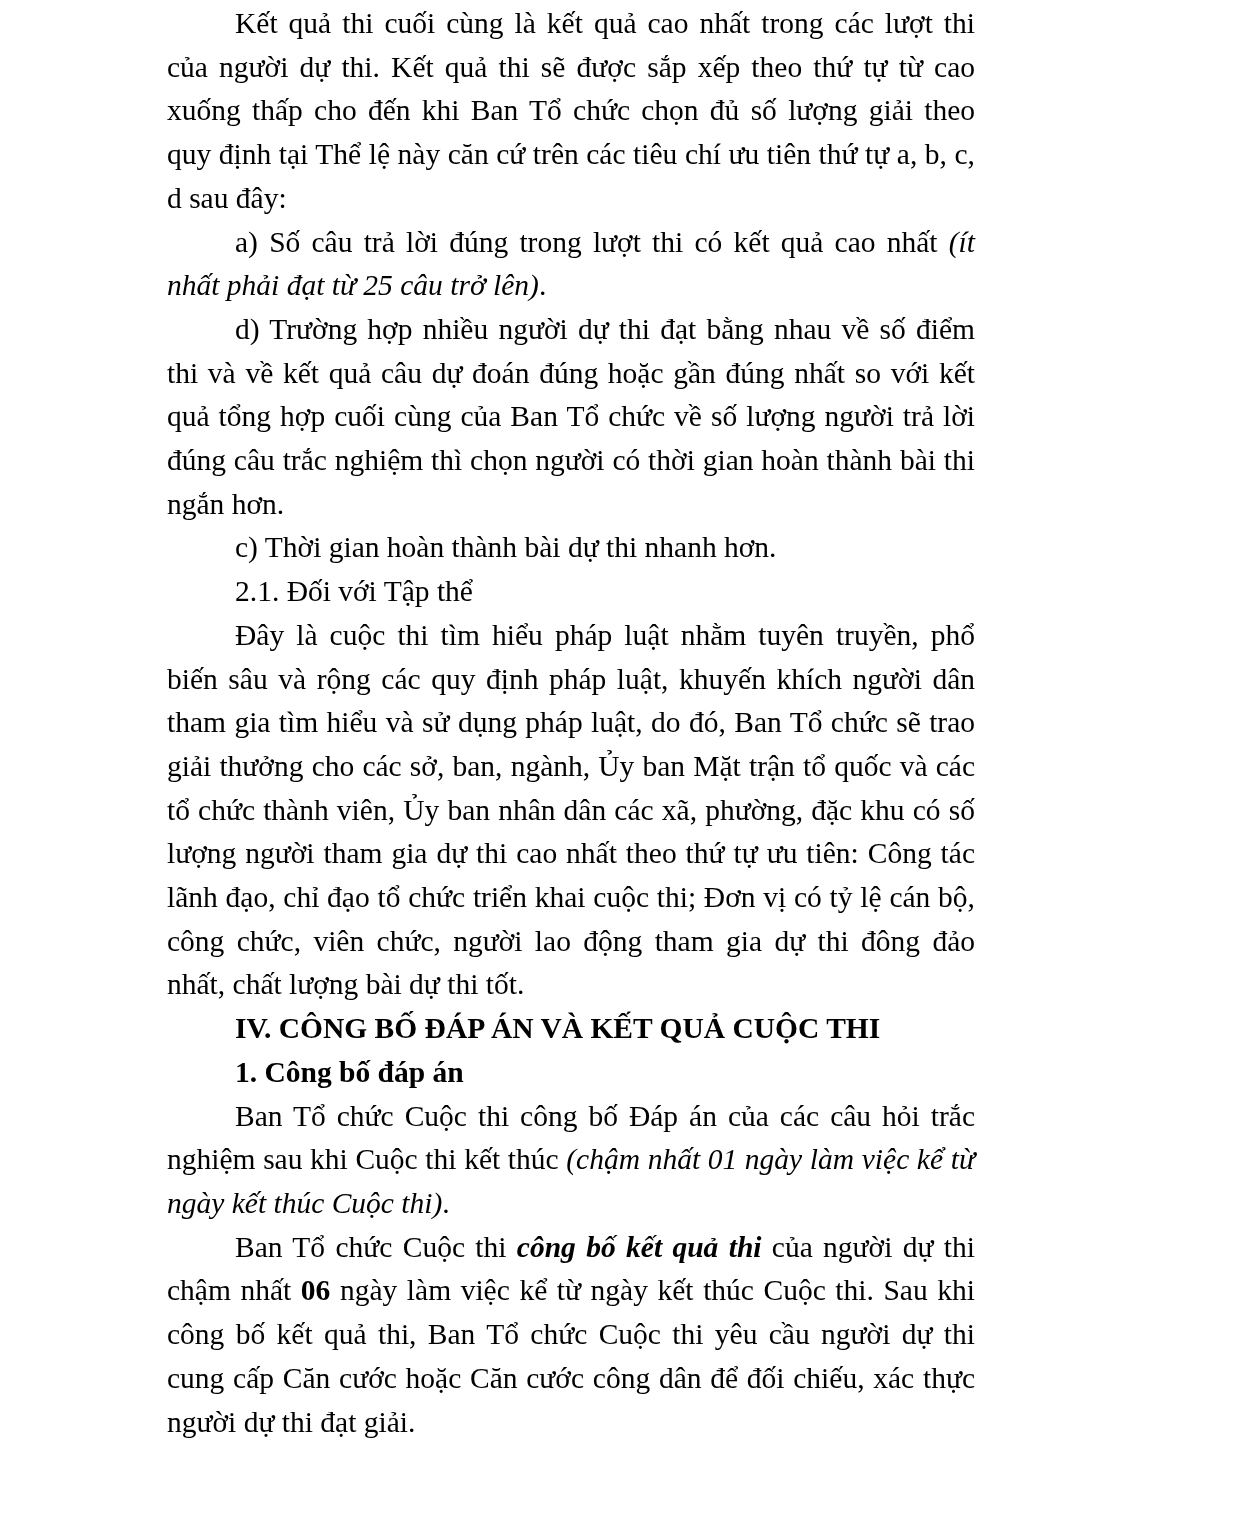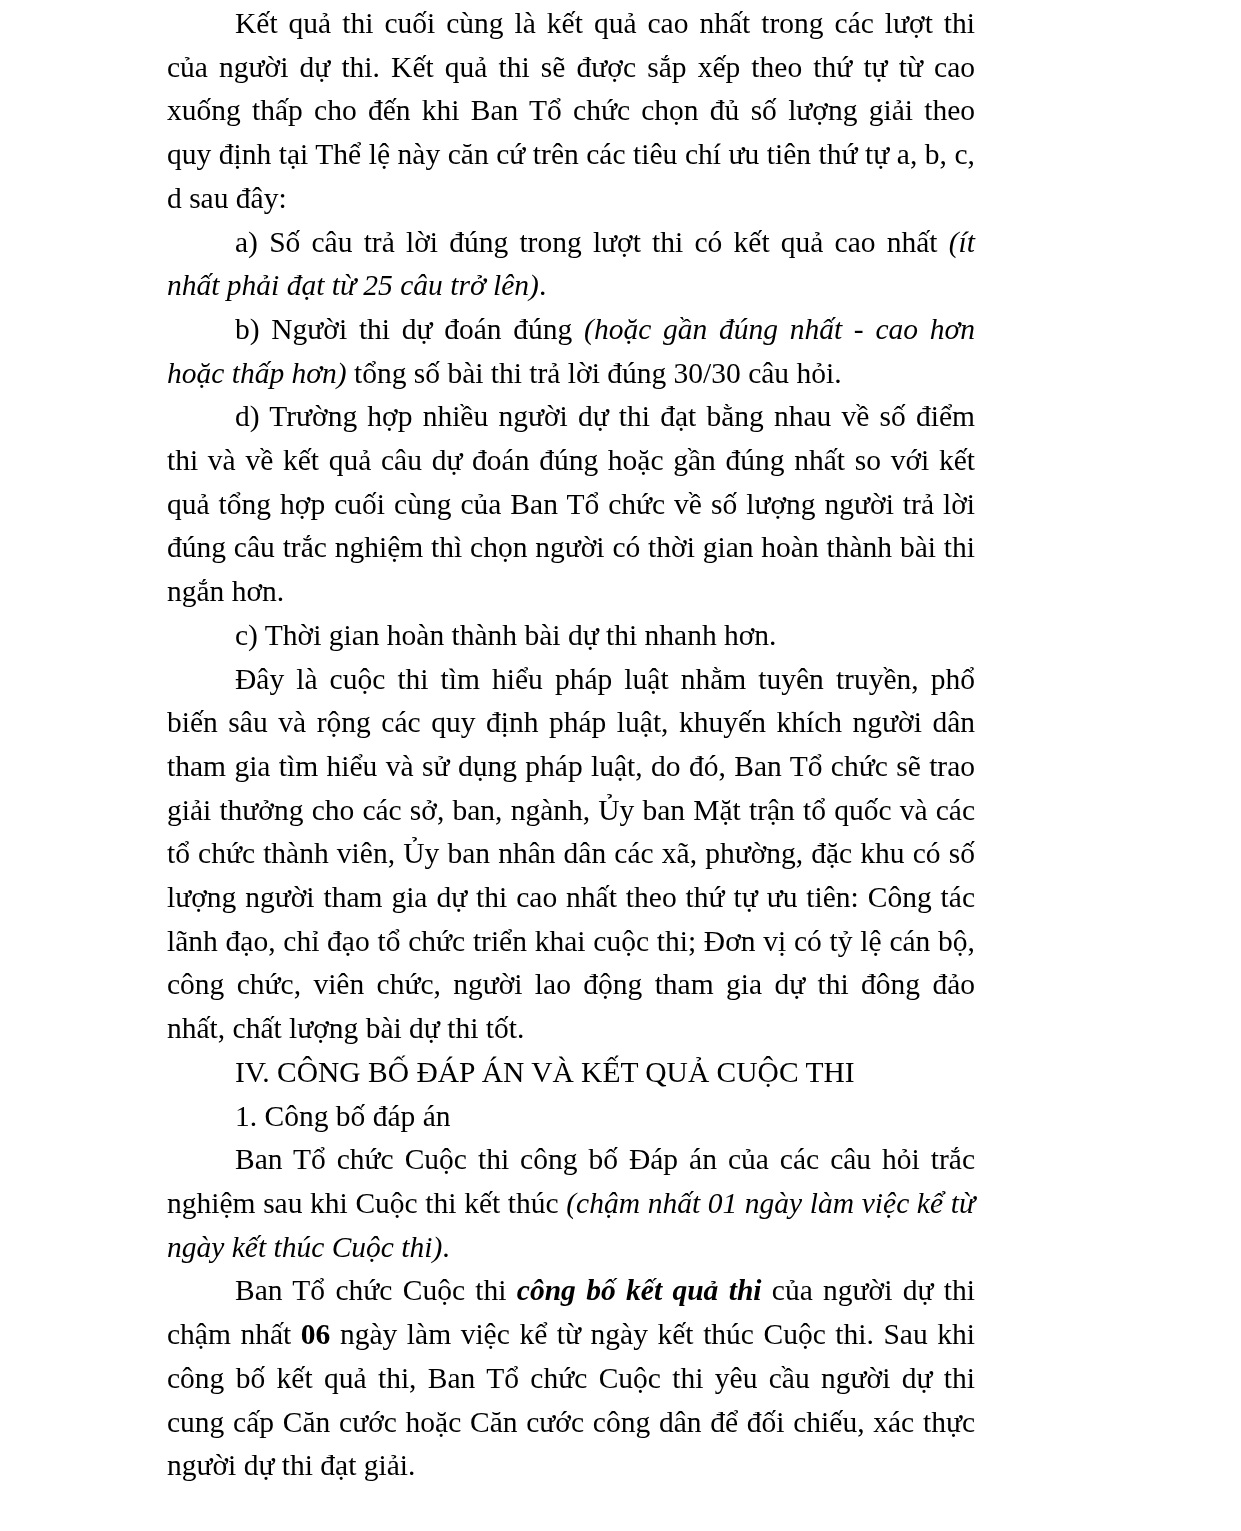--- a/index.html
+++ b/index.html
@@ -20,41 +20,41 @@
     line-height: 43.7px;
     text-align: justify;
     overflow: hidden;
     border-radius: 16px;
   }
   .page p {
     margin: 0;
     padding: 0;
     text-indent: 68px;
   }
-  .heading { font-weight: 400; }
+  .heading { font-weight: 700; }
   .stretch { text-align-last: justify; }
   .r-i  { font-style: italic; }
   .r-b  { font-weight: 700; }
   .r-bi { font-weight: 700; font-style: italic; }
 </style>
 </head>
 <body>
 
 <div class="page">
 
   <p><span>Kết quả thi cuối cùng là kết quả cao nhất trong các lượt thi của người dự thi. Kết quả thi sẽ được sắp xếp theo thứ tự từ cao xuống thấp cho đến khi Ban Tổ chức chọn đủ số lượng giải theo quy định tại Thể lệ này căn cứ trên các tiêu chí ưu tiên thứ tự a, b, c, d sau đây:</span></p>
 
   <p><span>a) Số câu trả lời đúng trong lượt thi có kết quả cao nhất </span><span class="r-i">(ít nhất phải đạt từ 25 câu trở lên)</span><span>.</span></p>
 
-  <p><span>b) Người thi dự đoán đúng </span><span class="r-i">(hoặc gần đúng nhất - cao hơn hoặc thấp hơn)</span><span> tổng số bài thi trả lời đúng 30/30 câu hỏi.</span></p>
 
   <p><span>d) Trường hợp nhiều người dự thi đạt bằng nhau về số điểm thi và về kết quả câu dự đoán đúng hoặc gần đúng nhất so với kết quả tổng hợp cuối cùng của Ban Tổ chức về số lượng người trả lời đúng câu trắc nghiệm thì chọn người có thời gian hoàn thành bài thi ngắn hơn.</span></p>
 
   <p><span>c) Thời gian hoàn thành bài dự thi nhanh hơn.</span></p>
 
+  <p><span>2.1. Đối với Tập thể</span></p>
 
   <p><span>Đây là cuộc thi tìm hiểu pháp luật nhằm tuyên truyền, phổ biến sâu và rộng các quy định pháp luật, khuyến khích người dân tham gia tìm hiểu và sử dụng pháp luật, do đó, Ban Tổ chức sẽ trao giải thưởng cho các sở, ban, ngành, Ủy ban Mặt trận tổ quốc và các tổ chức thành viên, Ủy ban nhân dân các xã, phường, đặc khu có số lượng người tham gia dự thi cao nhất theo thứ tự ưu tiên: Công tác lãnh đạo, chỉ đạo tổ chức triển khai cuộc thi; Đơn vị có tỷ lệ cán bộ, công chức, viên chức, người lao động tham gia dự thi đông đảo nhất, chất lượng bài dự thi tốt.</span></p>
 
   <p class="heading"><span>IV. CÔNG BỐ ĐÁP ÁN VÀ KẾT QUẢ CUỘC THI</span></p>
 
   <p class="heading"><span>1. Công bố đáp án</span></p>
 
   <p><span>Ban Tổ chức Cuộc thi công bố Đáp án của các câu hỏi trắc nghiệm sau khi Cuộc thi kết thúc </span><span class="r-i">(chậm nhất 01 ngày làm việc kể từ ngày kết thúc Cuộc thi)</span><span>.</span></p>
 
 

